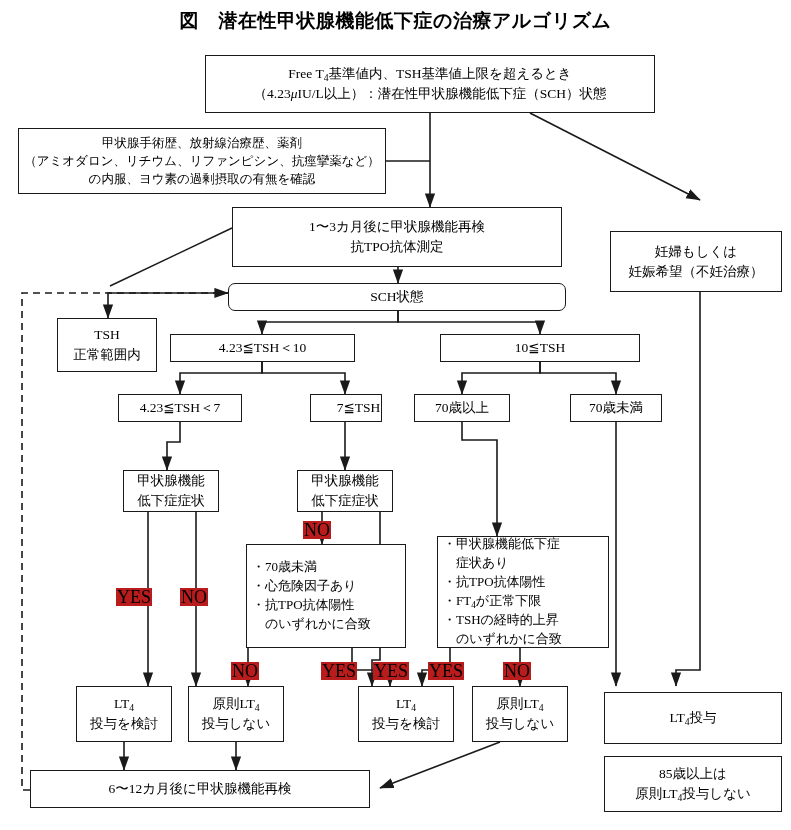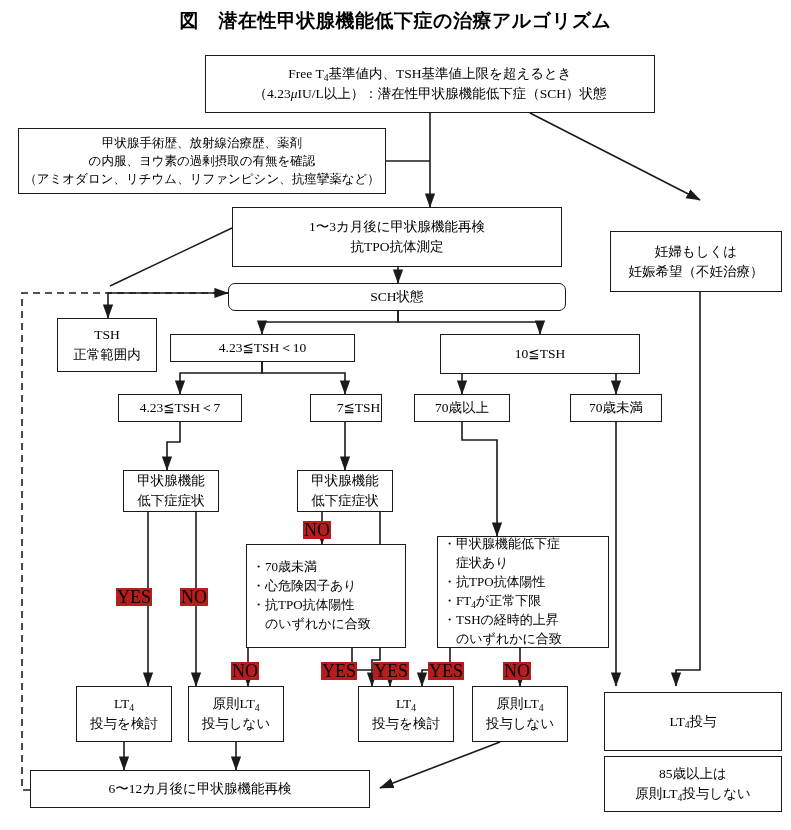--- a/index.html
+++ b/index.html
@@ -147,22 +147,22 @@
     </g>
   </svg>
 
   <div class="box" style="left:205px; top:55px; width:450px; height:58px;">
     <span class="ln">Free T<sub>4</sub>基準値内、TSH基準値上限を超えるとき</span>
     <span class="ln">（4.23<span class="it">μ</span>IU/L以上）：潜在性甲状腺機能低下症（SCH）状態</span>
   </div>
 
   <div class="box" style="left:18px; top:128px; width:368px; height:66px; font-size:12.5px;">
     <span class="ln">甲状腺手術歴、放射線治療歴、薬剤</span>
+    <span class="ln">（アミオダロン、リチウム、リファンピシン、抗痙攣薬など）</span>
     <span class="ln">の内服、ヨウ素の過剰摂取の有無を確認</span>
-    <span class="ln">（アミオダロン、リチウム、リファンピシン、抗痙攣薬など）</span>
   </div>
 
   <div class="box" style="left:232px; top:207px; width:330px; height:60px;">
     <span class="ln">1〜3カ月後に甲状腺機能再検</span>
     <span class="ln">抗TPO抗体測定</span>
   </div>
 
   <div class="box" style="left:610px; top:201px; width:172px; height:61px;margin-top:30px;">
     <span class="ln">妊婦もしくは</span>
     <span class="ln">妊娠希望（不妊治療）</span>
@@ -174,21 +174,21 @@
 
   <div class="box" style="left:57px; top:318px; width:100px; height:54px;">
     <span class="ln">TSH</span>
     <span class="ln">正常範囲内</span>
   </div>
 
   <div class="box" style="left:170px; top:334px; width:185px; height:28px;">
     <span class="ln">4.23≦TSH＜10</span>
   </div>
 
-  <div class="box" style="left:440px; top:334px; width:200px; height:40px;">
+  <div class="box" style="left:440px; top:334px; width:200px; height:28px;">
     <span class="ln">10≦TSH</span>
   </div>
 
   <div class="box" style="left:118px; top:394px; width:124px; height:28px;">
     <span class="ln">4.23≦TSH＜7</span>
   </div>
 
   <div class="box" style="left:310px; top:394px; width:72px; height:28px;padding-left:30px;">
     <span class="ln">7≦TSH</span>
   </div>
@@ -240,21 +240,21 @@
   <div class="box" style="left:358px; top:686px; width:96px; height:56px;">
     <span class="ln">LT<sub>4</sub></span>
     <span class="ln">投与を検討</span>
   </div>
 
   <div class="box" style="left:472px; top:686px; width:96px; height:56px;">
     <span class="ln">原則LT<sub>4</sub></span>
     <span class="ln">投与しない</span>
   </div>
 
-  <div class="box" style="left:604px; top:692px; width:178px; height:59px;">
+  <div class="box" style="left:604px; top:692px; width:178px; height:52px;">
     <span class="ln">LT<sub>4</sub>投与</span>
   </div>
 
   <div class="box" style="left:30px; top:770px; width:340px; height:38px;">
     <span class="ln">6〜12カ月後に甲状腺機能再検</span>
   </div>
 
   <div class="box" style="left:604px; top:756px; width:178px; height:56px;">
     <span class="ln">85歳以上は</span>
     <span class="ln">原則LT<sub>4</sub>投与しない</span>

